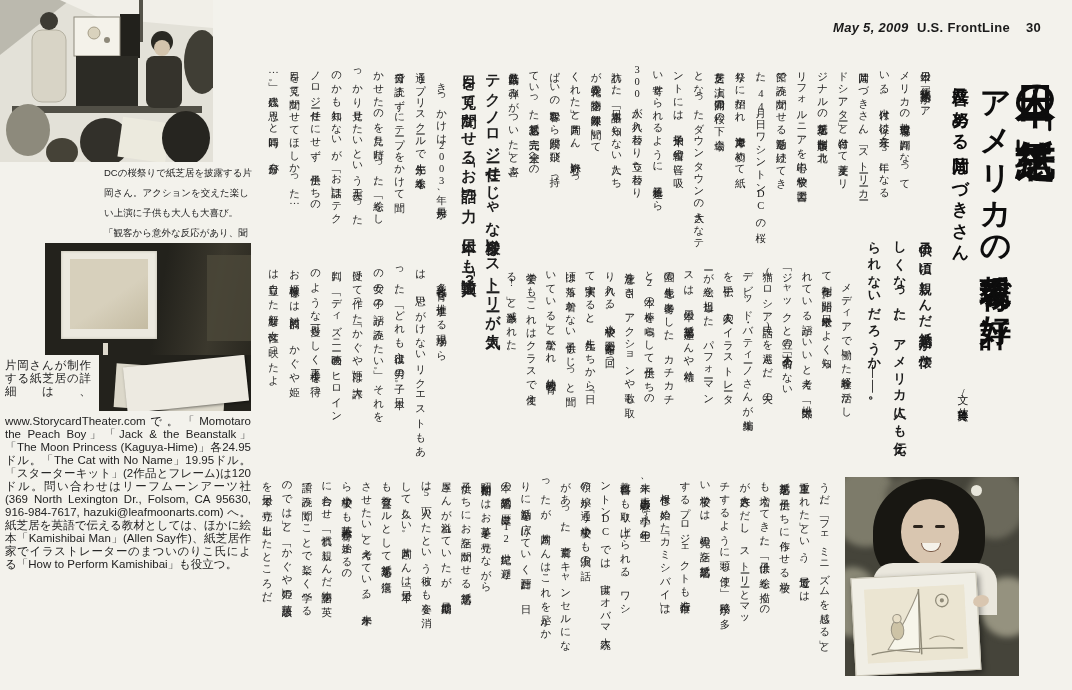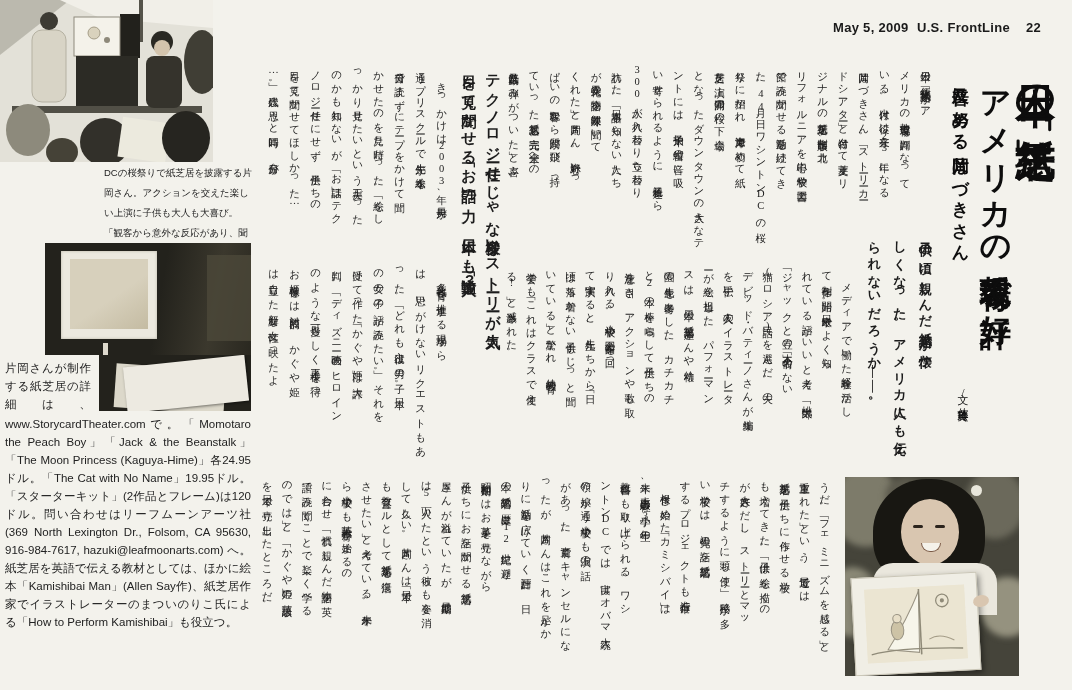--- a/index.html
+++ b/index.html
@@ -2,21 +2,21 @@
 <html lang="ja"><head>
 <meta charset="utf-8">
 <style>
   html,body{margin:0;padding:0;background:#e9e8e3;}
   .page{position:relative;width:1072px;height:690px;background:#f3f2ec;overflow:hidden;
         font-family:"Liberation Serif","DejaVu Serif",serif;color:#1b1b1b;
         box-shadow:0 0 8px rgba(0,0,0,.25);}
   
   .hdr{position:absolute;top:20px;font-family:"Liberation Sans","DejaVu Sans",sans-serif;
        font-weight:bold;font-size:13px;color:#1a1a1a;letter-spacing:.3px;}
-  #hdr-date{left:833px;}
+  #hdr-date{left:833px;font-style:italic;}
   #hdr-pub{left:917px;text-align:right;}
   #hdr-page{left:1026px;}
   
   .vtext{position:absolute;writing-mode:vertical-rl;text-orientation:upright;
          white-space:pre-line;color:#1c1c1c;}
   .body-col{font-size:10.5px;}
   #bandA1{left:503px;top:64px;width:432px;height:181px;line-height:20.6px;letter-spacing:.8px;}
   #subheadA{left:459px;top:64px;width:46px;height:232px;font-size:15px;font-weight:bold;
             line-height:24px;letter-spacing:1px;font-family:"Liberation Sans","DejaVu Sans",sans-serif;}
   #bandA2{left:256px;top:64px;width:196px;height:181px;line-height:21px;letter-spacing:.8px;}
@@ -51,21 +51,21 @@
          background:linear-gradient(145deg,#d7d0bc 55%,#c4bba2 100%);}
   .p2side{position:absolute;right:0;top:12px;width:44px;height:86px;background:#4c4839;opacity:.8;}
   .p2stick{position:absolute;left:58px;bottom:0;width:5px;height:12px;background:#ddd9cc;}
   #photo2cards{float:right;width:152px;height:56px;margin:0 0 4px 8px;position:relative;
                background:#23221c;overflow:hidden;}
   .card1{position:absolute;right:4px;top:6px;width:122px;height:46px;background:#edeae1;
          transform:rotate(-6deg);box-shadow:1px 1px 3px rgba(0,0,0,.5);}
   .card2{position:absolute;right:26px;top:12px;width:110px;height:44px;background:#dcd8ca;
          transform:rotate(4deg);}
   #infotext{margin:4px 0 0 0;font-family:"Liberation Sans","DejaVu Sans",sans-serif;
-            font-size:11.5px;line-height:18px;color:#222;text-align:justify;}
+            font-size:11.5px;line-height:13px;color:#222;text-align:justify;}
   
   #photo3{position:absolute;left:845px;top:477px;width:174px;height:199px;overflow:hidden;
           background:#45443a;}
   .leaf{position:absolute;border-radius:50%;filter:blur(3px);}
   .hair{position:absolute;left:28px;top:2px;width:112px;height:110px;background:#181712;
         border-radius:48% 48% 44% 44%;}
   .face{position:absolute;left:56px;top:22px;width:58px;height:66px;background:#d9c6b0;
         border-radius:50%;}
   .eye{position:absolute;width:10px;height:3px;background:#2c241d;border-radius:2px;}
   .smile{position:absolute;left:20px;top:44px;width:18px;height:8px;background:#f5f2ea;
@@ -79,21 +79,21 @@
   .hand{position:absolute;left:128px;top:118px;width:16px;height:12px;background:#d9c6b0;
         border-radius:50%;transform:rotate(-12deg);}
 </style>
 </head>
 <body>
 
 <div class="page">
 
   <span class="hdr" id="hdr-date">May 5, 2009</span>
   <span class="hdr" id="hdr-pub">U.S. FrontLine</span>
-  <span class="hdr" id="hdr-page">22</span>
+  <span class="hdr" id="hdr-page">30</span>
 
   <div class="hl" id="hl1">日本の「紙芝居」</div>
   <div class="hl" id="hl2">アメリカの教育現場で好評</div>
   <div class="hl" id="hlsub">普及に努める片岡はづきさん</div>
   <div class="hl" id="byline">文/佐藤美玲</div>
 
   <div class="vtext body-col" id="bandA1">日本の伝統文化「紙芝居」がア
 メリカの教育現場で評判になって
 いる。火付け役は在米23年になる
 片岡はづきさん。「ストーリーカー

